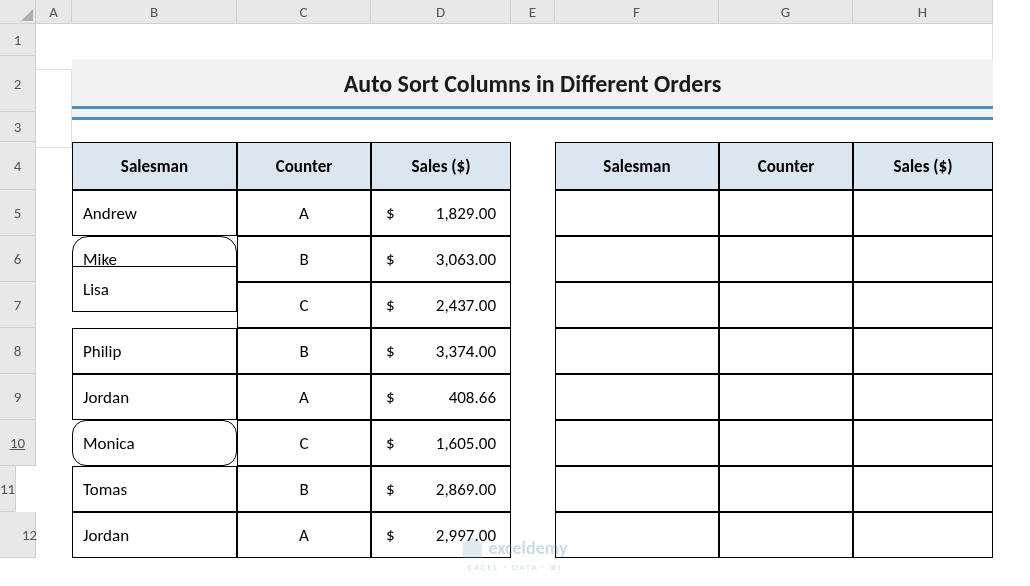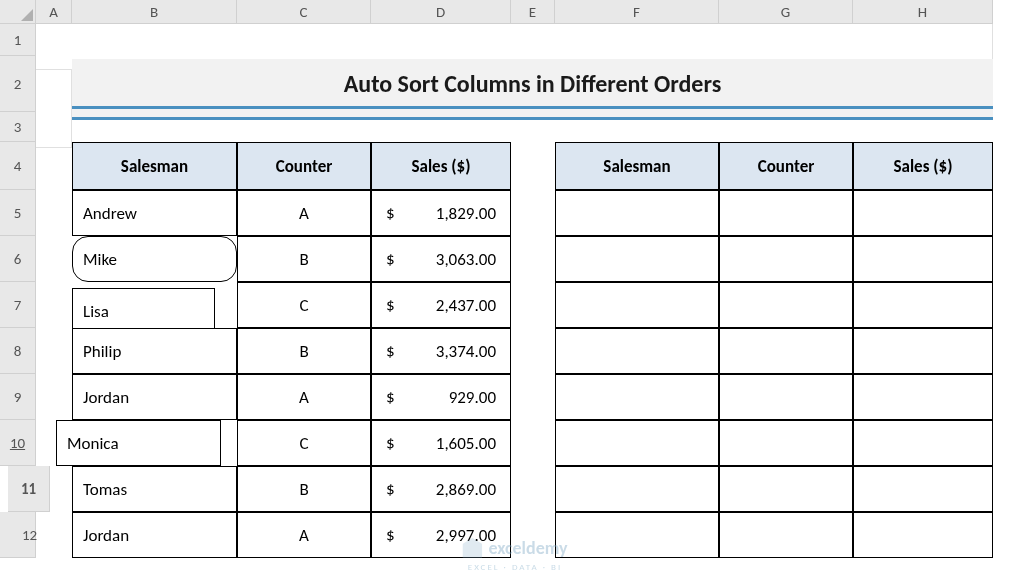--- a/index.html
+++ b/index.html
@@ -188,21 +188,21 @@
   <div style="position:absolute; top:24px; left:0; width:36px; height:32px;" class="row-header">1</div>
   <div style="position:absolute; top:56px; left:0; width:36px; height:56px;" class="row-header">2</div>
   <div style="position:absolute; top:112px; left:0; width:36px; height:30px;" class="row-header">3</div>
   <div style="position:absolute; top:142px; left:0; width:36px; height:48px;" class="row-header">4</div>
   <div style="position:absolute; top:190px; left:0; width:36px; height:46px;" class="row-header">5</div>
   <div style="position:absolute; top:236px; left:0; width:36px; height:46px;" class="row-header">6</div>
   <div style="position:absolute; top:282px; left:0; width:36px; height:46px;" class="row-header">7</div>
   <div style="position:absolute; top:328px; left:0; width:36px; height:46px;" class="row-header">8</div>
   <div style="position:absolute; top:374px; left:0; width:36px; height:46px;" class="row-header">9</div>
   <div style="position:absolute; top:420px; left:0; width:36px; height:46px;text-decoration:underline;" class="row-header">10</div>
-  <div style="position:absolute; top:466px; left:8px; width:42px; height:46px;font-weight:bold;" class="row-header">11</div>
+  <div style="position:absolute; top:466px; left:0; width:16px; height:46px;" class="row-header">11</div>
   <div style="position:absolute; top:512px; left:0; width:36px; height:46px;padding-left:24px;" class="row-header">12</div>
 
   <div style="position:absolute; top:56px; left:72px; width:921px; height:56px; display:flex; align-items:center;">
     <div class="title-box" style="height:50px; display:flex; align-items:center; justify-content:center;">Auto Sort Columns in Different Orders</div>
   </div>
 
   <div style="position:absolute; top:142px; left:72px; width:165px; height:48px;" class="table-header">Salesman</div>
   <div style="position:absolute; top:142px; left:237px; width:134px; height:48px;" class="table-header">Counter</div>
   <div style="position:absolute; top:142px; left:371px; width:140px; height:48px;" class="table-header">Sales ($)</div>
 
@@ -216,39 +216,39 @@
       <div class="data-cell currency" style="position: absolute; top: 190px; left: 371px; width: 140px; height: 46px;">
         <span>$</span>
         <span>1,829.00</span>
       </div>
       <div class="data-cell left" style="position: absolute; top: 236px; left: 72px; width: 165px; height: 46px; border-radius: 16px;">Mike</div>
       <div class="data-cell center" style="position: absolute; top: 236px; left: 237px; width: 134px; height: 46px;">B</div>
       <div class="data-cell currency" style="position: absolute; top: 236px; left: 371px; width: 140px; height: 46px;">
         <span>$</span>
         <span>3,063.00</span>
       </div>
-      <div class="data-cell left" style="position: absolute; top: 288px; left: 72px; width: 143px; height: 46px; text-align: center;">Lisa</div>
+      <div class="data-cell left" style="position: absolute; top: 266px; left: 72px; width: 165px; height: 46px; text-align: center;">Lisa</div>
       <div class="data-cell center" style="position: absolute; top: 282px; left: 237px; width: 134px; height: 46px;">C</div>
       <div class="data-cell currency" style="position: absolute; top: 282px; left: 371px; width: 140px; height: 46px;">
         <span>$</span>
         <span>2,437.00</span>
       </div>
       <div class="data-cell left" style="position: absolute; top: 328px; left: 72px; width: 165px; height: 46px;">Philip</div>
       <div class="data-cell center" style="position: absolute; top: 328px; left: 237px; width: 134px; height: 46px;">B</div>
       <div class="data-cell currency" style="position: absolute; top: 328px; left: 371px; width: 140px; height: 46px;">
         <span>$</span>
         <span>3,374.00</span>
       </div>
       <div class="data-cell left" style="position: absolute; top: 374px; left: 72px; width: 165px; height: 46px;">Jordan</div>
       <div class="data-cell center" style="position: absolute; top: 374px; left: 237px; width: 134px; height: 46px;">A</div>
       <div class="data-cell currency" style="position: absolute; top: 374px; left: 371px; width: 140px; height: 46px;">
         <span>$</span>
-        <span>929.00</span>
-      </div>
-      <div class="data-cell left" style="position: absolute; top: 420px; left: 56px; width: 165px; height: 46px;">Monica</div>
+        <span>408.66</span>
+      </div>
+      <div class="data-cell left" style="position: absolute; top: 420px; left: 72px; width: 165px; height: 46px; border-radius: 14px;">Monica</div>
       <div class="data-cell center" style="position: absolute; top: 420px; left: 237px; width: 134px; height: 46px;">C</div>
       <div class="data-cell currency" style="position: absolute; top: 420px; left: 371px; width: 140px; height: 46px;">
         <span>$</span>
         <span>1,605.00</span>
       </div>
       <div class="data-cell left" style="position: absolute; top: 466px; left: 72px; width: 165px; height: 46px;">Tomas</div>
       <div class="data-cell center" style="position: absolute; top: 466px; left: 237px; width: 134px; height: 46px;">B</div>
       <div class="data-cell currency" style="position: absolute; top: 466px; left: 371px; width: 140px; height: 46px;">
         <span>$</span>
         <span>2,869.00</span>

